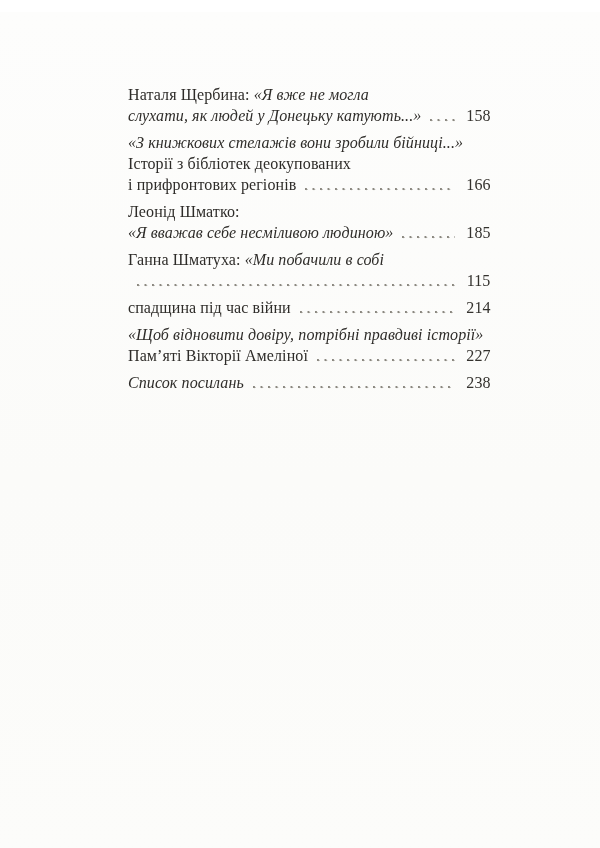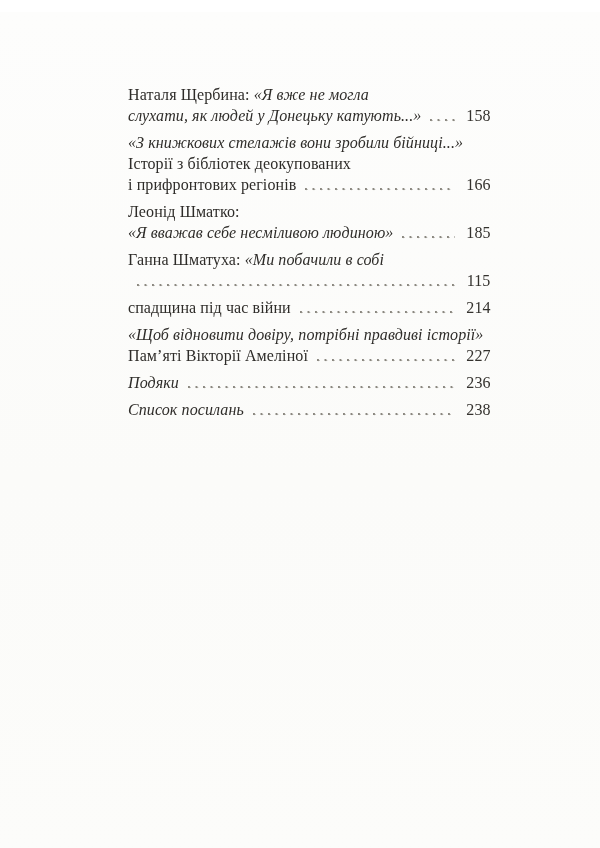--- a/index.html
+++ b/index.html
@@ -111,26 +111,19 @@
       <div class="entry">
         <div class="line"><span class="seg italic">«Щоб відновити довіру, потрібні правдиві історії»</span></div>
         <div class="line leader-line">
           <span class="seg regular">Пам’яті Вікторії Амеліної</span>
           <span class="dots"></span>
           <span class="pagenum">227</span>
         </div>
       </div>
       <div class="entry">
         <div class="line leader-line">
-          <span class="seg italic">Подяки</span>
-          <span class="dots"></span>
-          <span class="pagenum">236</span>
-        </div>
-      </div>
-      <div class="entry">
-        <div class="line leader-line">
           <span class="seg italic">Список посилань</span>
           <span class="dots"></span>
           <span class="pagenum">238</span>
         </div>
       </div>
     </main>
 </div>
 
 </body></html>

